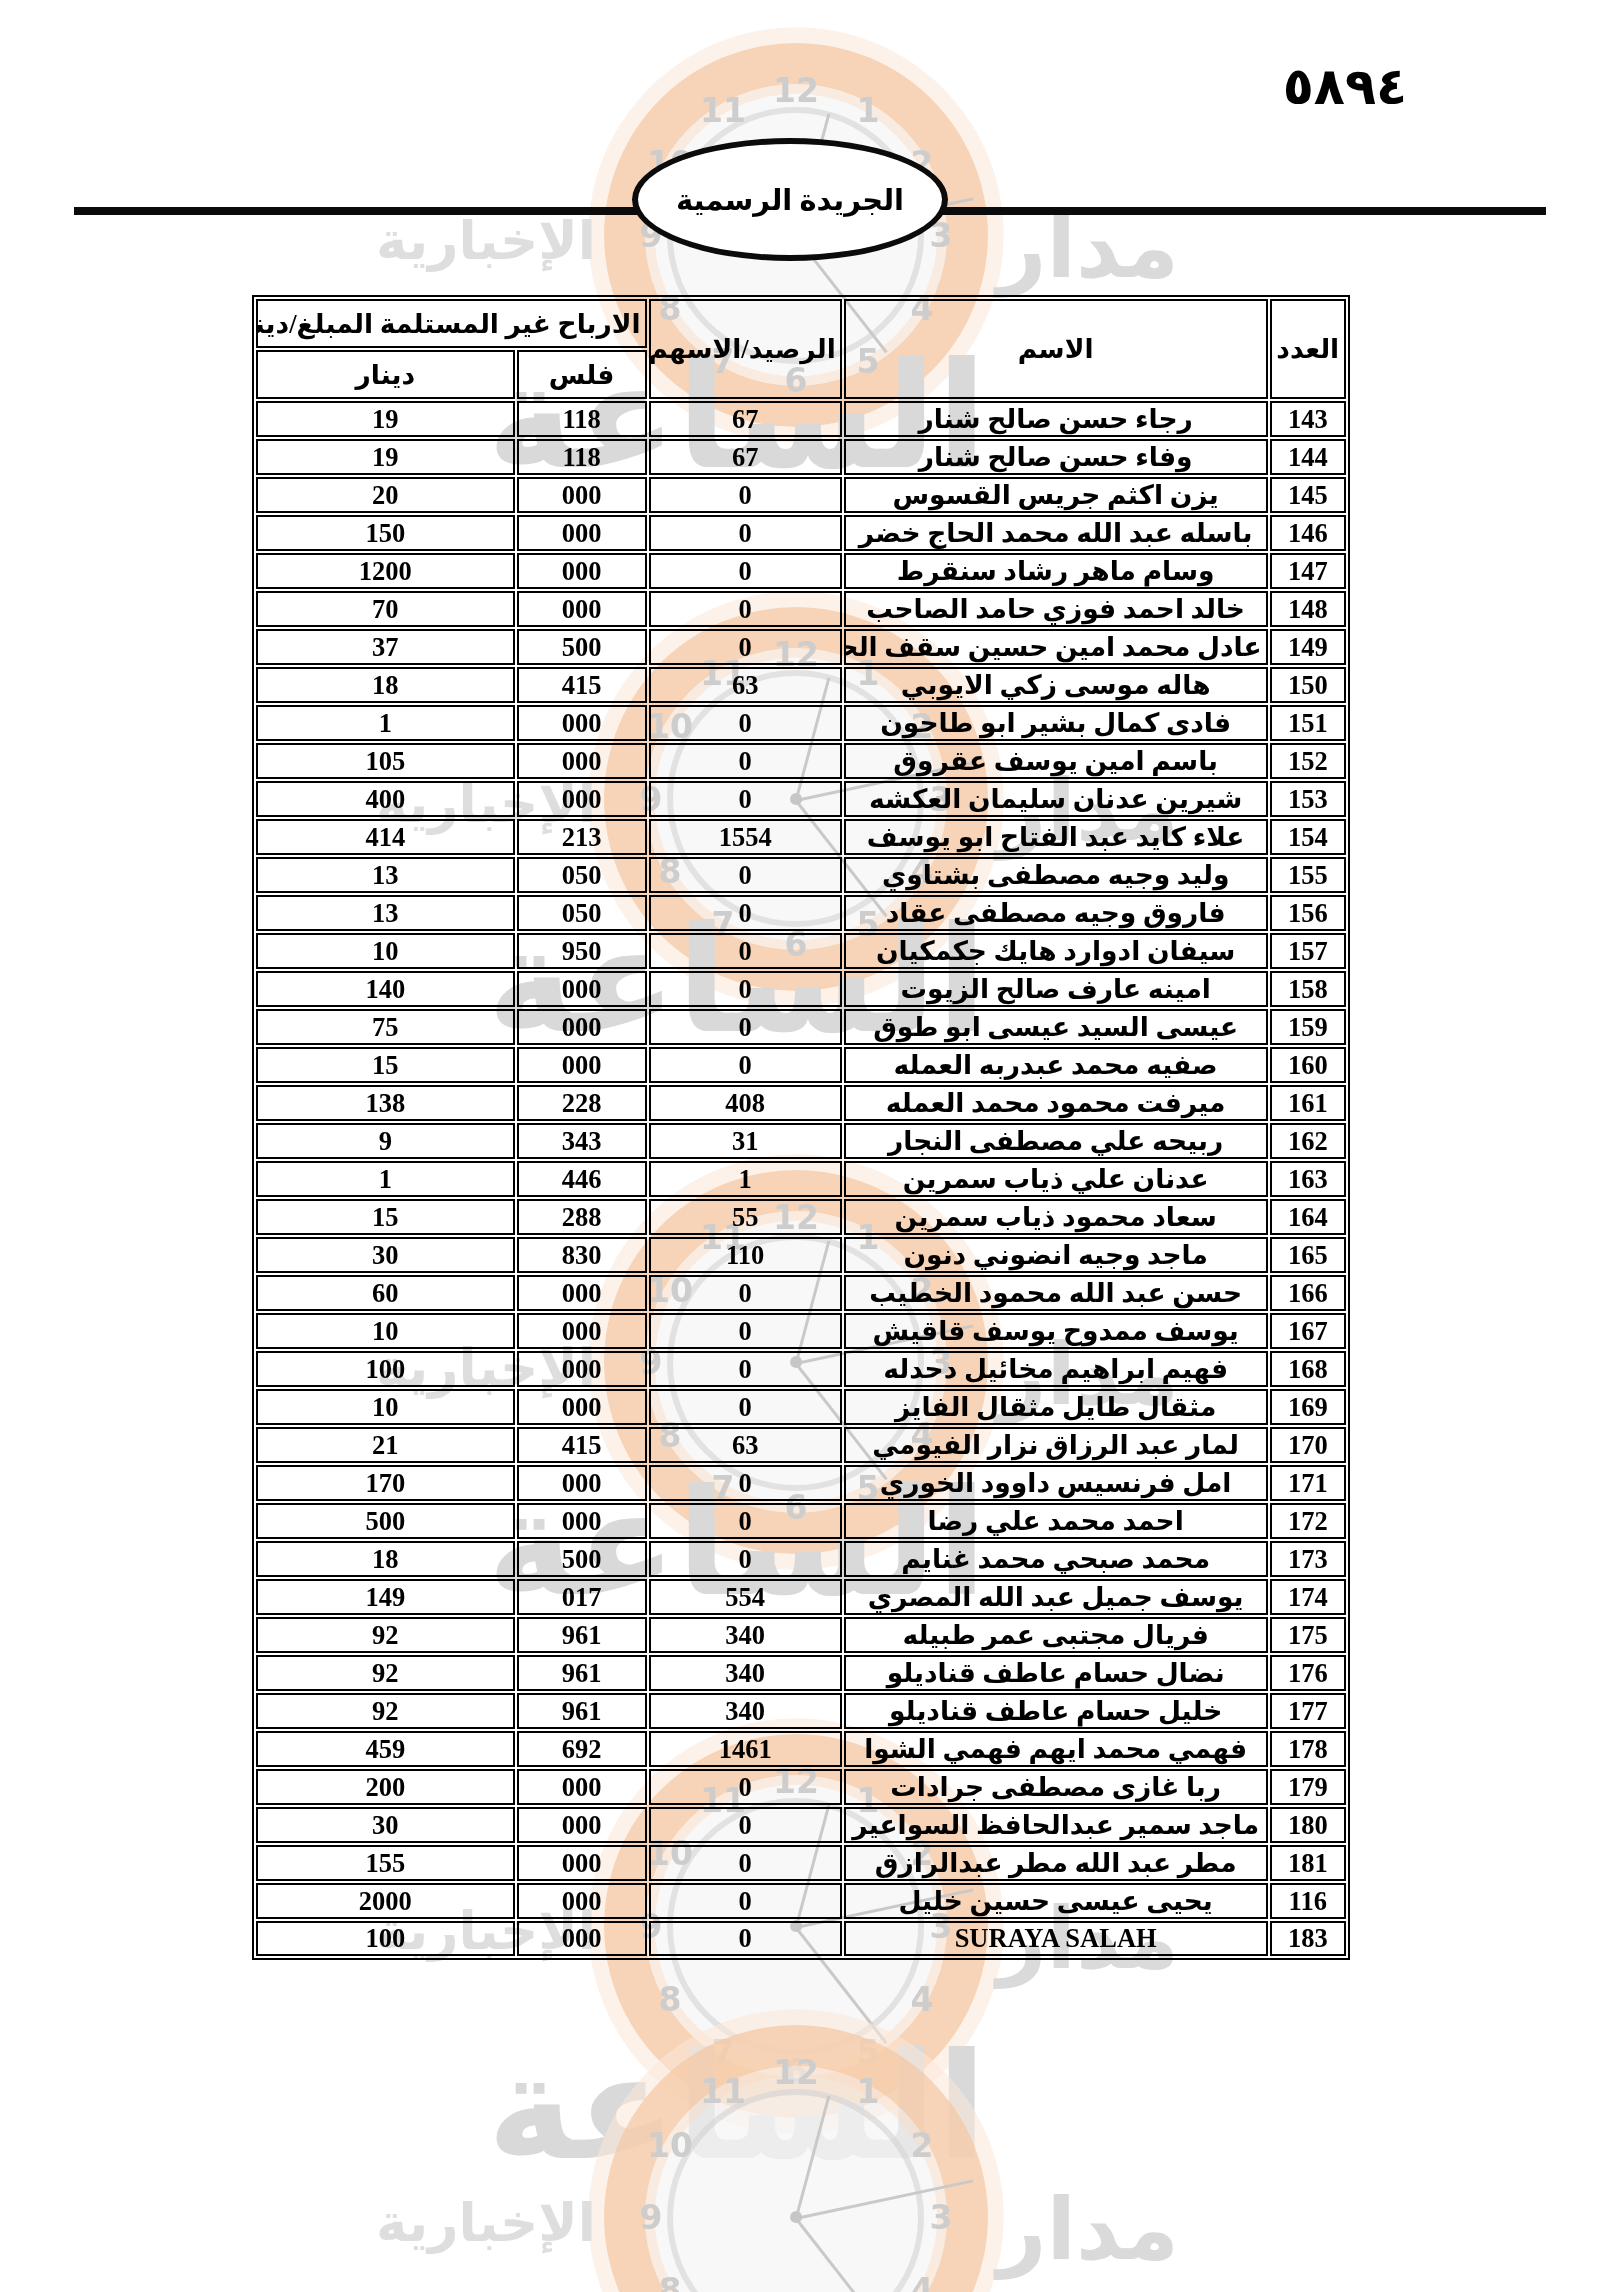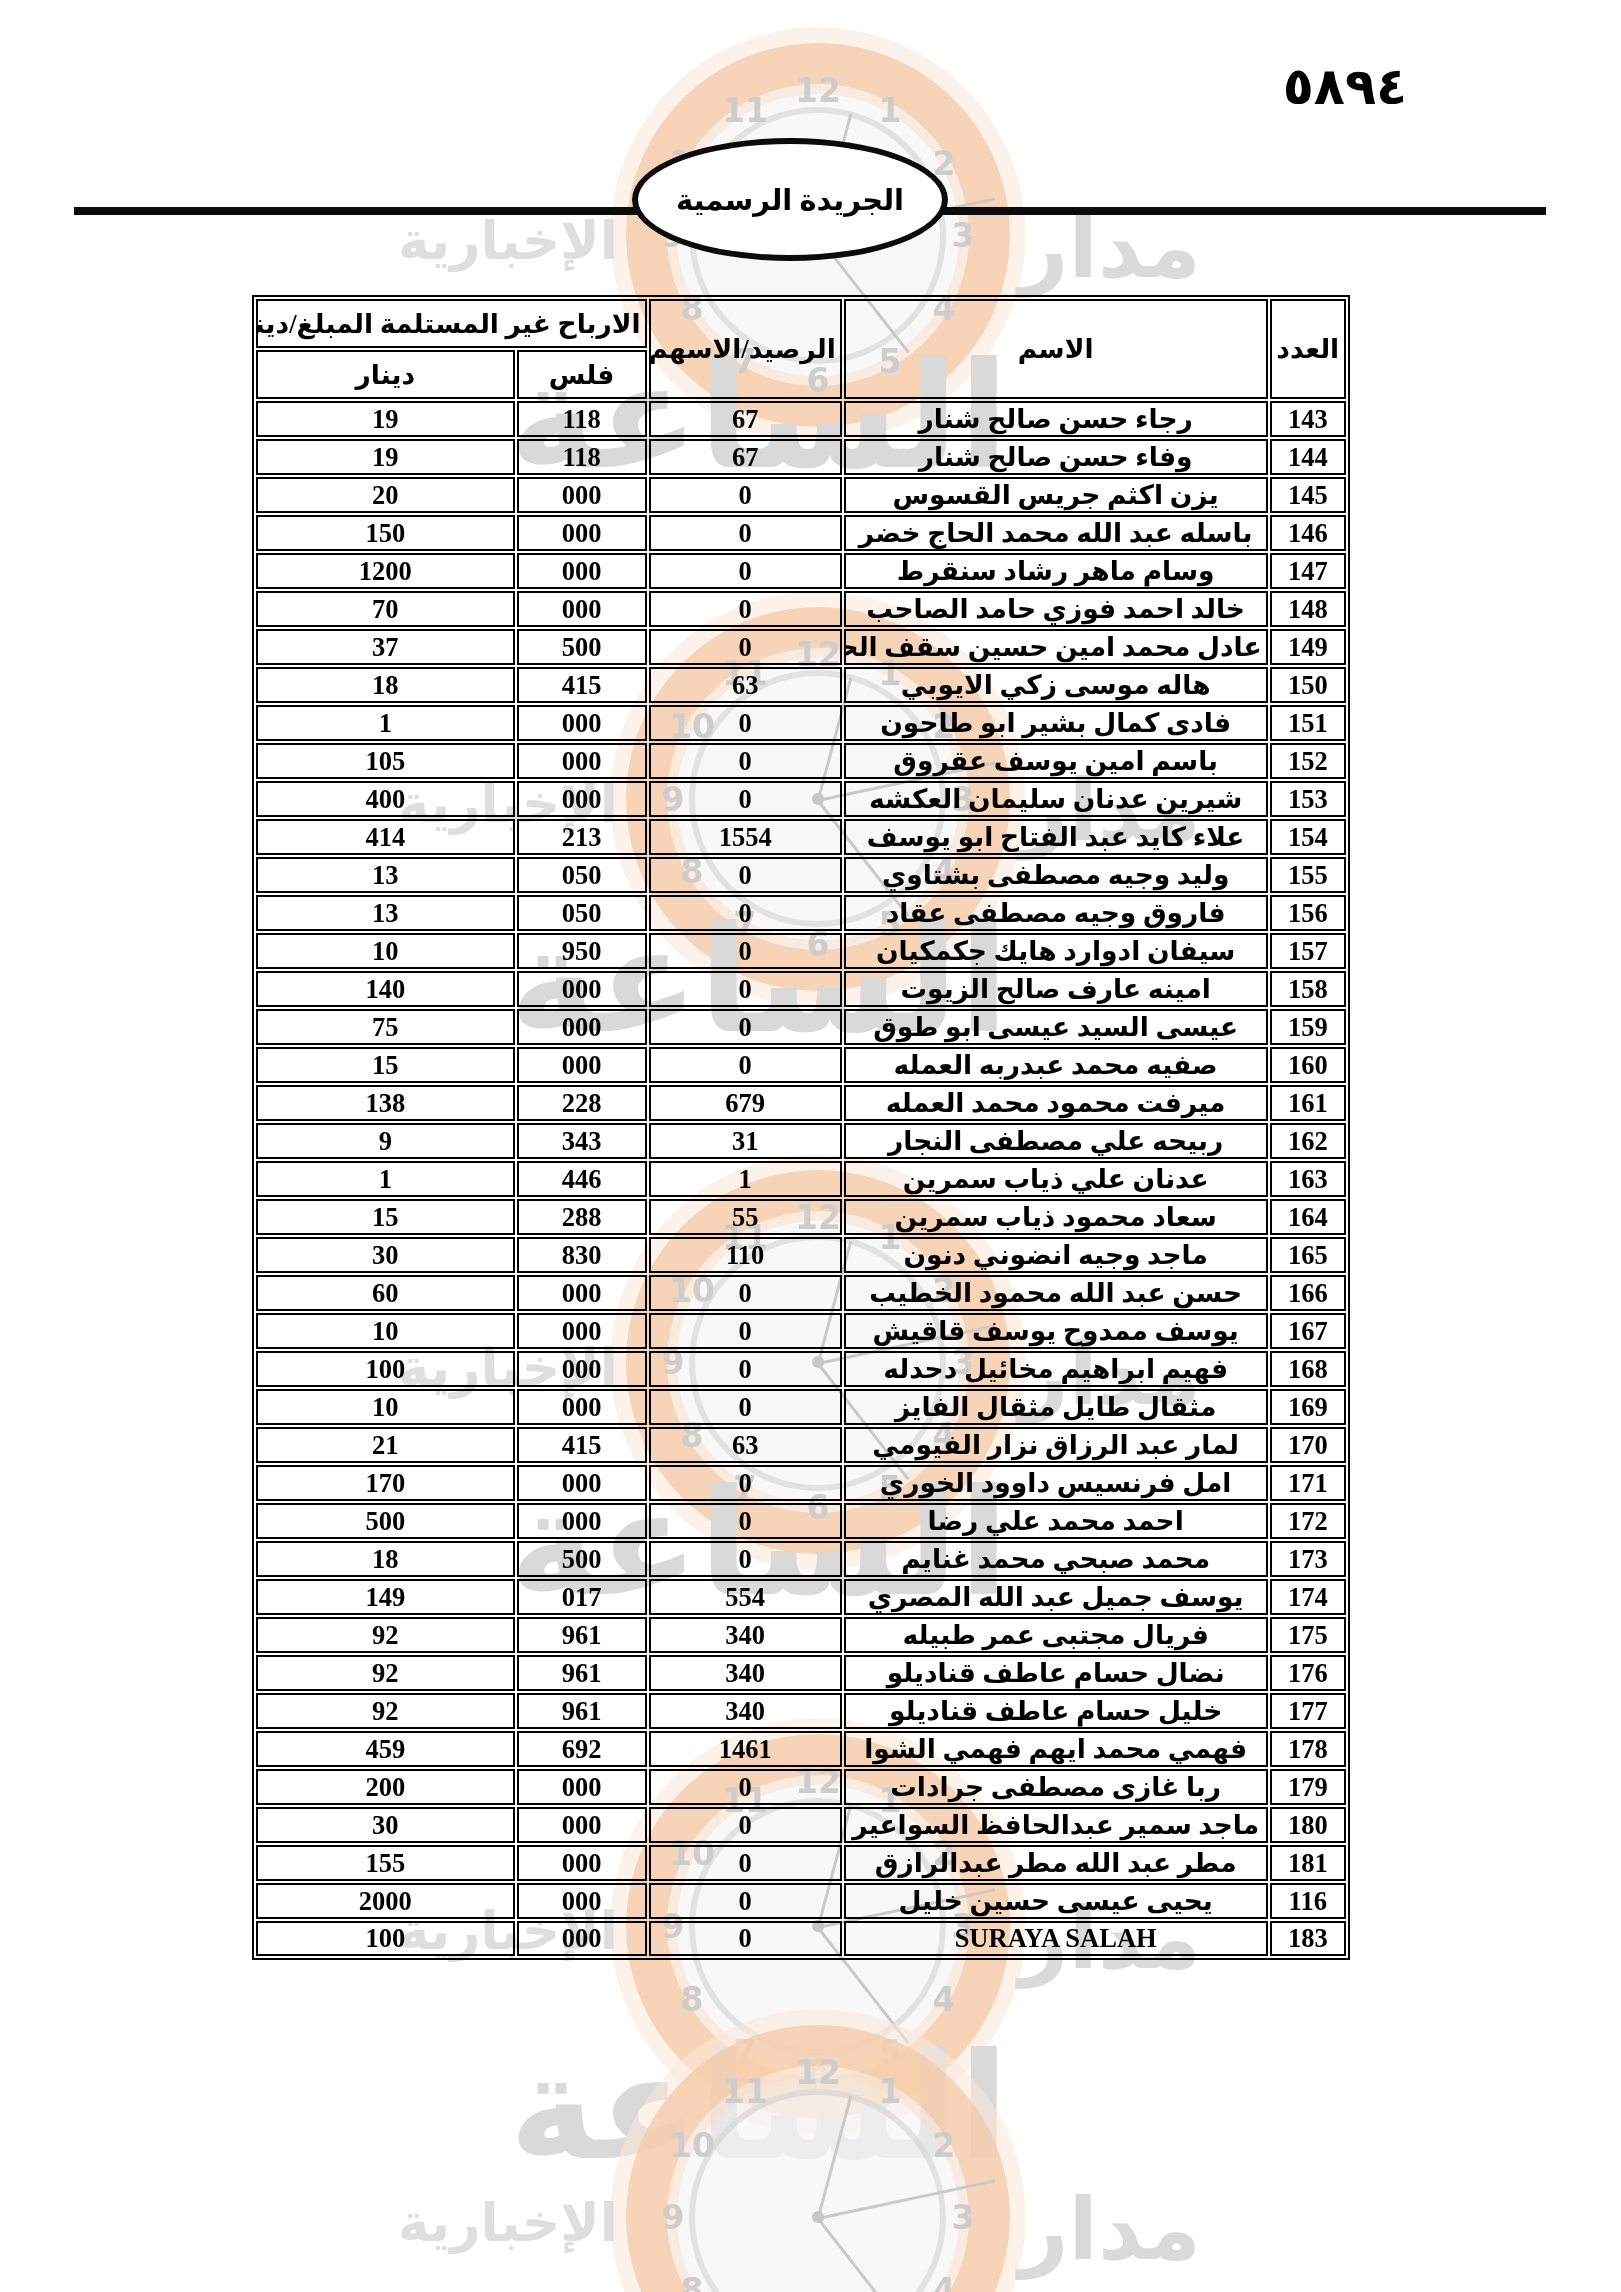--- a/index.html
+++ b/index.html
@@ -1,21 +1,21 @@
 <!DOCTYPE html>
 <html lang="ar"><head>
 <meta charset="utf-8">
 <style>
   html,body{margin:0;padding:0;background:#ffffff;}
   body{
     position:relative;width:1621px;height:2293px;overflow:hidden;
     font-family:"Liberation Serif","DejaVu Sans",serif;
   }
   
-  #watermark-layer{position:absolute;inset:0;z-index:0;pointer-events:none;margin-left:22px;}
+  #watermark-layer{position:absolute;inset:0;z-index:0;pointer-events:none;}
   .wm-tile{position:absolute;}
   .wm-ring{
     position:absolute;box-sizing:border-box;border-radius:50%;
     width:384px;height:384px;border:41px solid rgba(247,198,158,.72);
     background:rgba(242,242,242,.55);
     box-shadow:0 0 0 15.7px rgba(252,231,216,.55), inset 0 0 0 9.8px rgba(250,219,196,.45);
   }
   .wm-inner{
     position:absolute;box-sizing:border-box;border-radius:50%;
     width:257px;height:257px;border:6.9px solid rgba(200,200,200,.45);
@@ -360,21 +360,21 @@
     <td class="c-num">160</td>
     <td class="c-name">صفيه محمد عبدربه العمله</td>
     <td class="c-num">0</td>
     <td class="c-num">000</td>
     <td class="c-num">15</td>
   </tr>
 
   <tr>
     <td class="c-num">161</td>
     <td class="c-name">ميرفت محمود محمد العمله</td>
-    <td class="c-num">679</td>
+    <td class="c-num">408</td>
     <td class="c-num">228</td>
     <td class="c-num">138</td>
   </tr>
 
   <tr>
     <td class="c-num">162</td>
     <td class="c-name">ربيحه علي مصطفى النجار</td>
     <td class="c-num">31</td>
     <td class="c-num">343</td>
     <td class="c-num">9</td>

